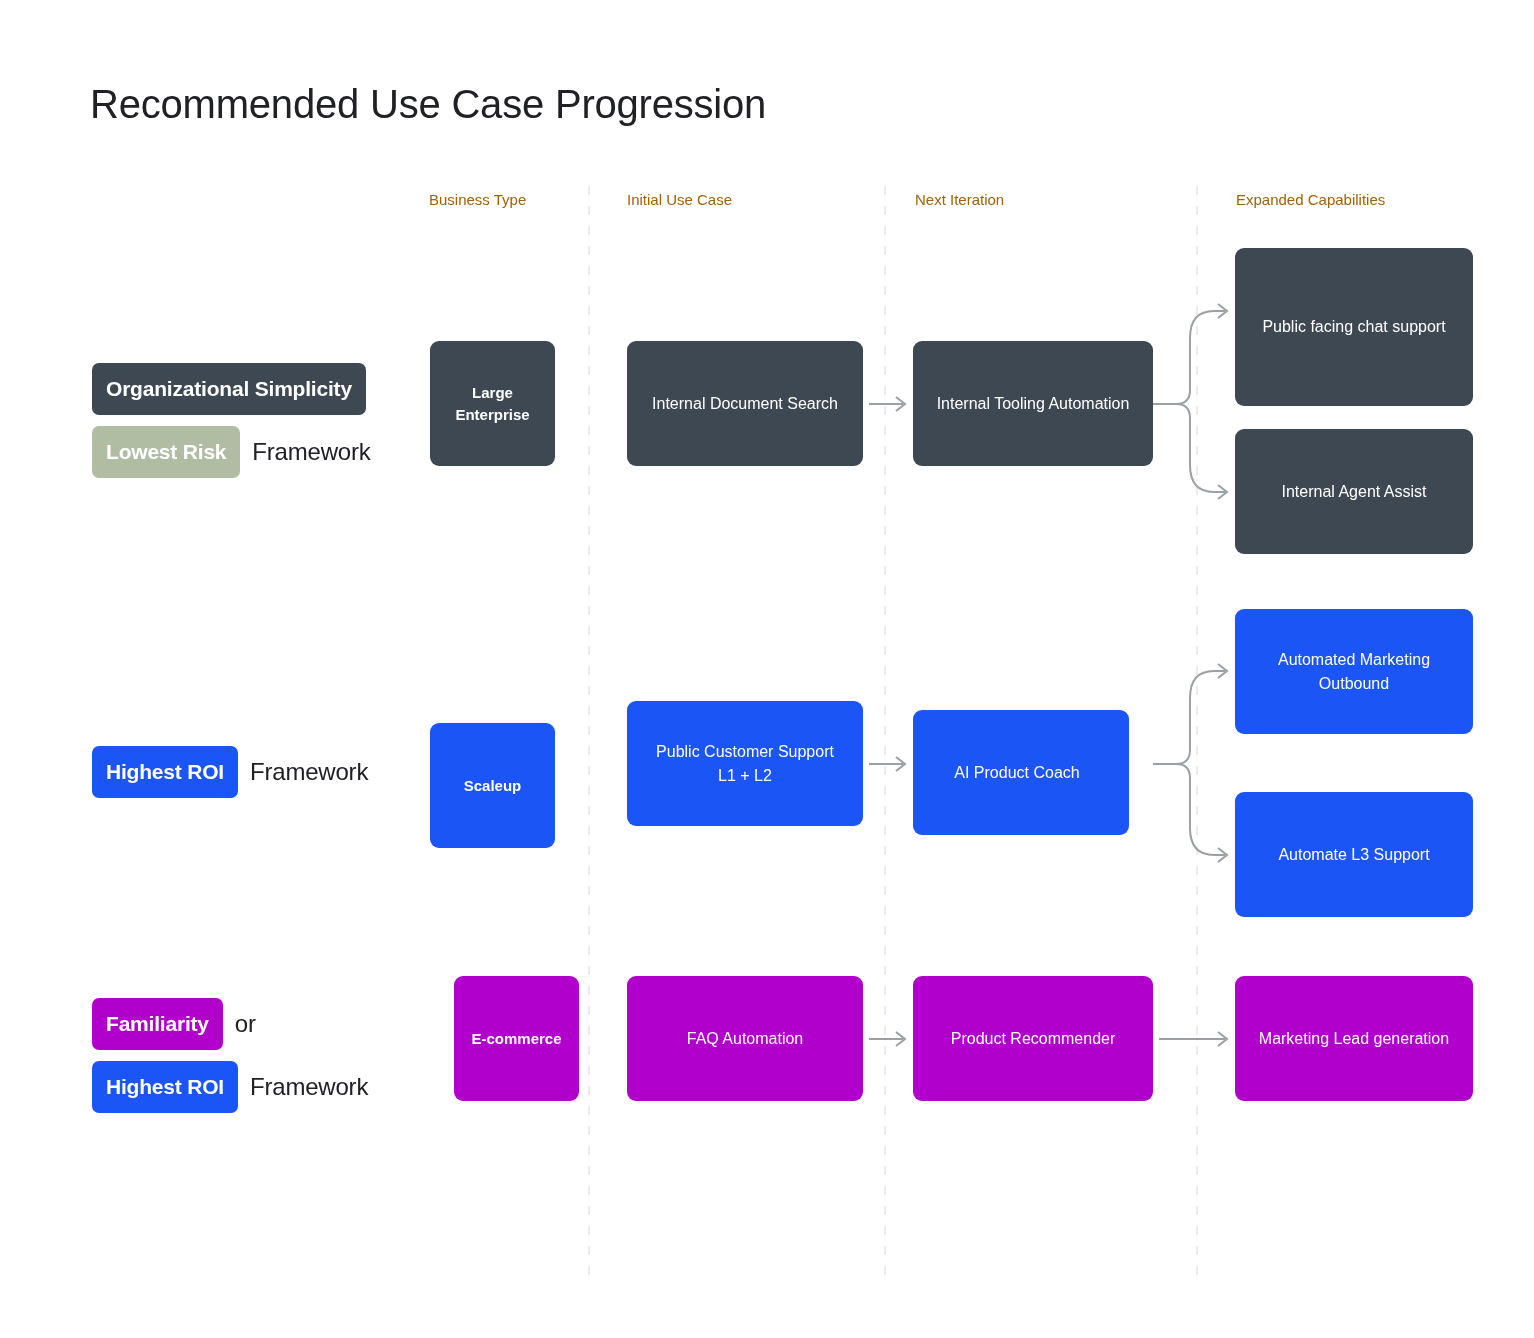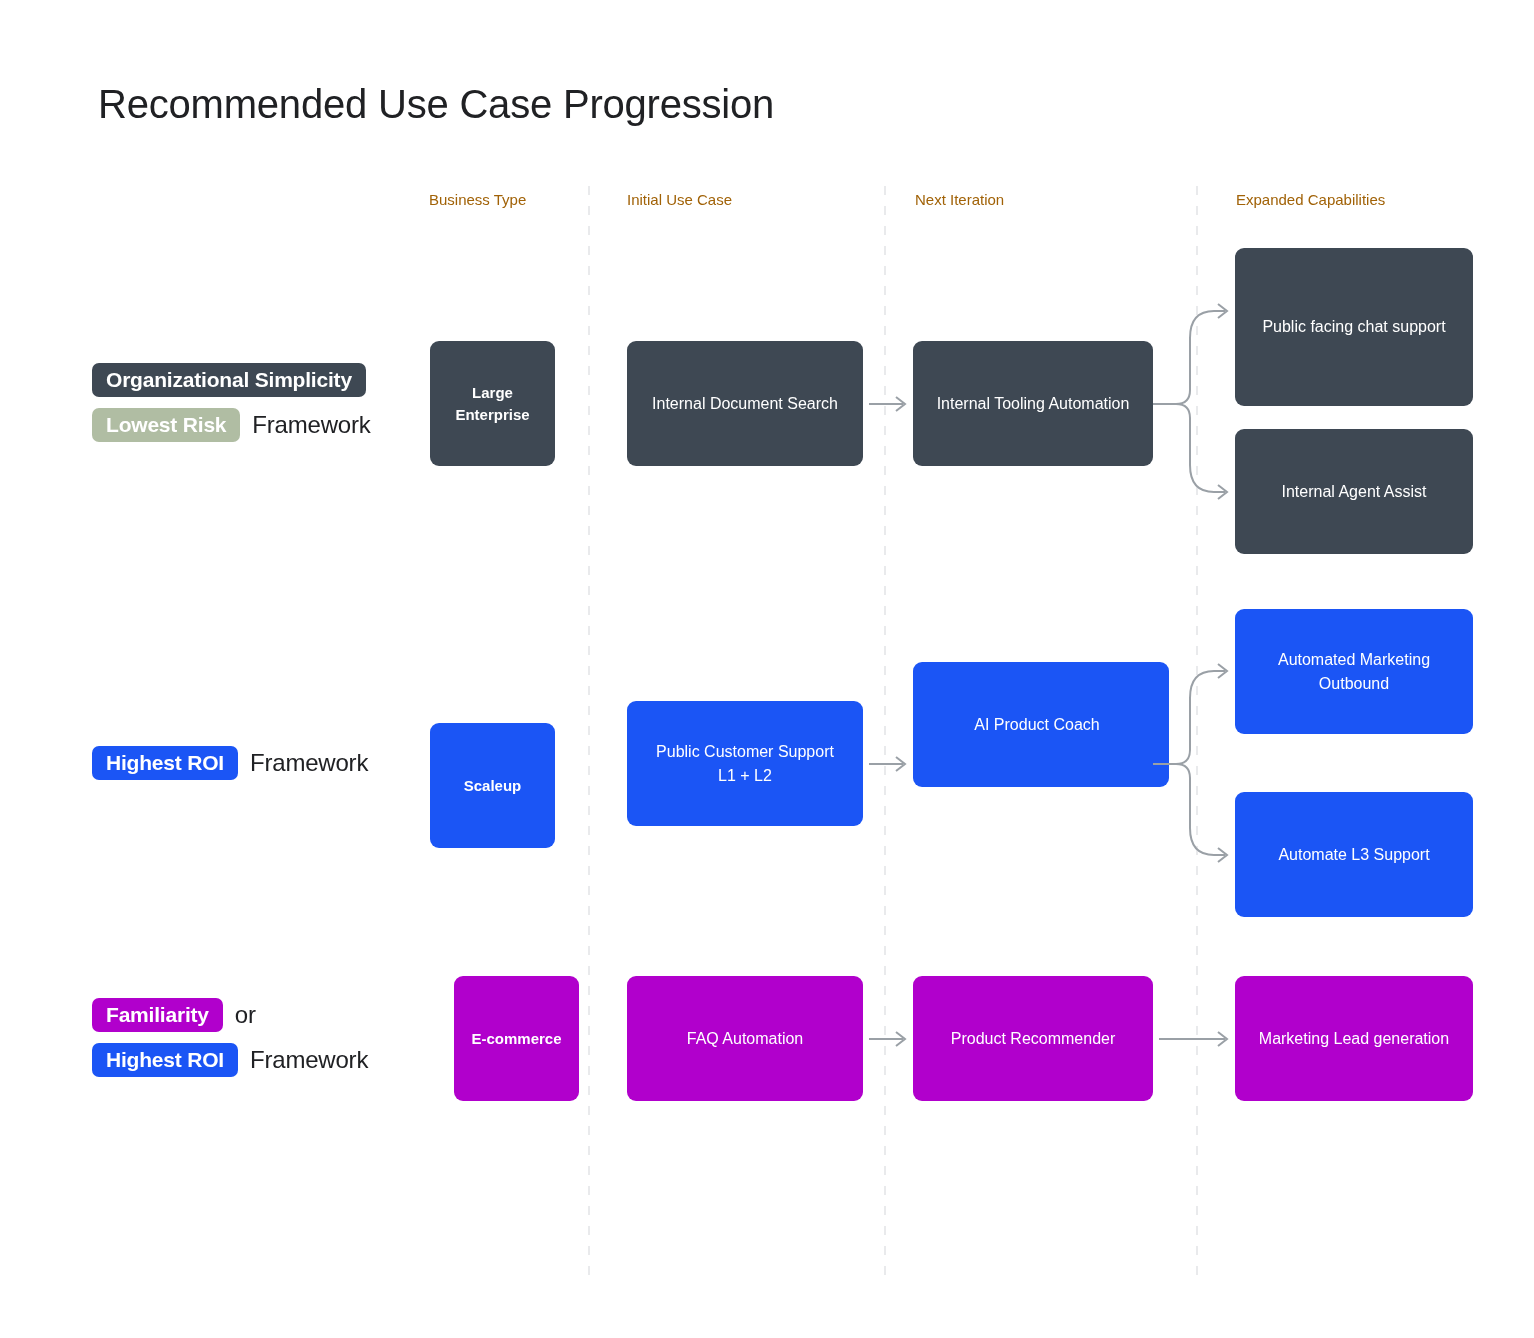--- a/index.html
+++ b/index.html
@@ -12,21 +12,21 @@
     height: 1338px;
     position: relative;
     overflow: hidden;
     font-family: "Liberation Sans", sans-serif;
     -webkit-font-smoothing: antialiased;
   }
 
   
   #page-title {
     position: absolute;
-    left: 98px;
+    left: 90px;
     top: 82px;
     font-size: 40px;
     font-weight: 400;
     color: #202124;
     letter-spacing: -0.2px;
     white-space: nowrap;
   }
 
   
   .col-header {
@@ -64,21 +64,21 @@
   .frame-row {
     display: flex;
     align-items: center;
     gap: 12px;
     white-space: nowrap;
   }
   .pill {
     display: inline-flex;
     align-items: center;
     justify-content: center;
-    height: 34px;
+    height: 52px;
     padding: 0 14px;
     border-radius: 7px;
     font-size: 21px;
     font-weight: 700;
     color: #ffffff;
     letter-spacing: -0.2px;
     box-sizing: border-box;
   }
   .pill-dark  { background: #3e4853; }
   .pill-sage  { background: #b0bda3; }
@@ -190,21 +190,21 @@
 
 <div class="node n-blue bold" style="left:430px; top:723px; width:125px; height:125px;">Scaleup</div>
 
 <div class="node n-blue" style="left:627px; top:701px; width:236px; height:125px;">
   <span>
     <span>Public Customer Support</span><br>
     <span>L1 + L2</span>
   </span>
 </div>
 
-<div class="node n-blue" style="left:913px; top:662px; width:256px; height:125px;padding-left:6px;">AI Product Coach</div>
+<div class="node n-blue" style="left:913px; top:710px; width:216px; height:125px;padding-left:6px;">AI Product Coach</div>
 
 <div class="node n-blue" style="left:1235px; top:609px; width:238px; height:125px;">
   <span>
     <span>Automated Marketing</span><br>
     <span>Outbound</span>
   </span>
 </div>
 
 <div class="node n-blue" style="left:1235px; top:792px; width:238px; height:125px;">Automate L3 Support</div>
 

